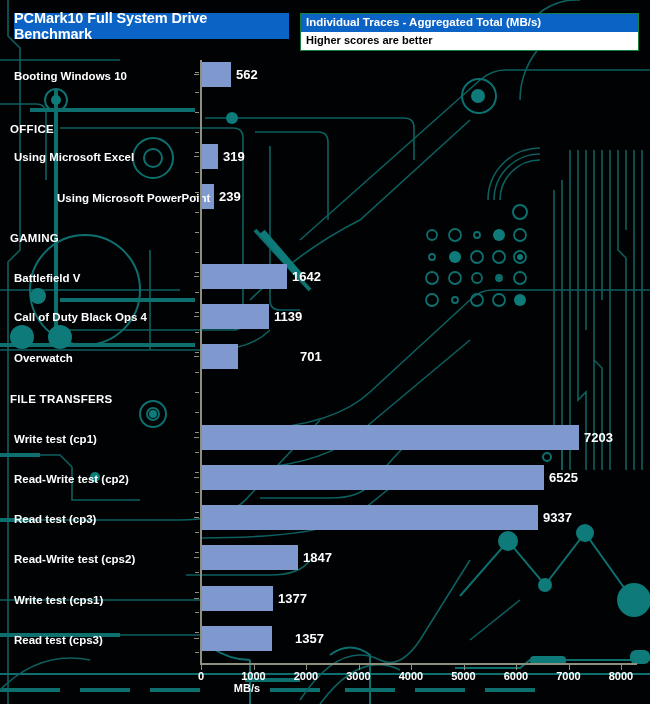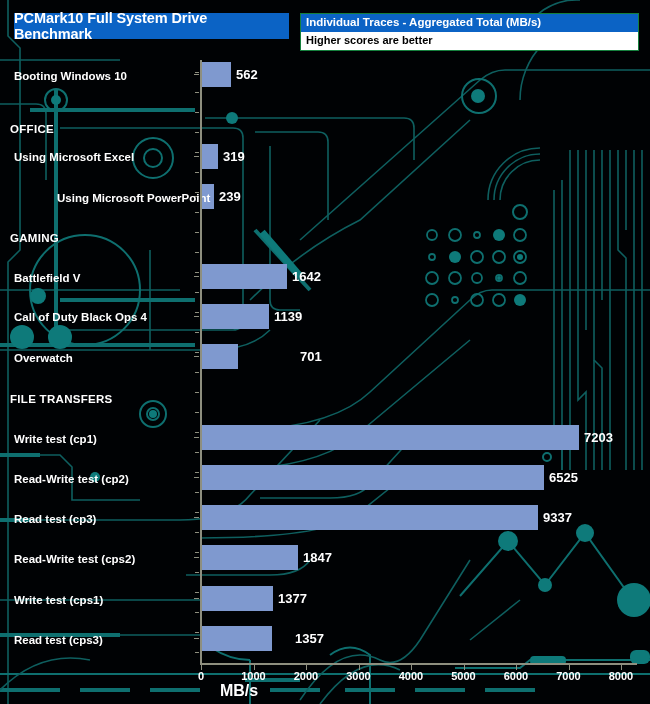--- a/index.html
+++ b/index.html
@@ -49,22 +49,22 @@
     position:absolute;left:200px;top:663px;width:437px;height:2px;
     background:#8e8f7f;z-index:5;
   }
   .tick-v{position:absolute;left:194px;width:5px;height:1px;background:#8e8f7f;z-index:5;}
   .tick-h{position:absolute;top:665px;width:1px;height:5px;background:#8e8f7f;z-index:5;}
   .xtlabel{
     position:absolute;top:670px;color:#ffffff;font-size:11px;font-weight:bold;
     text-align:center;width:60px;z-index:6;
   }
   .xaxis-title{
-    position:absolute;top:682px;left:0;width:518px;text-align:center;
-    color:#ffffff;font-size:16px;font-weight:bold;z-index:6;
+    position:absolute;top:682px;left:8px;width:518px;text-align:center;
+    color:#ffffff;font-size:11px;font-weight:bold;z-index:6;
   }
   .xaxis-title span{margin-left:-40px;display:inline-block;}
 
   .cat-label{
     position:absolute;color:#ffffff;font-size:11.5px;font-weight:bold;
     white-space:nowrap;z-index:6;
   }
   .cat-label.section{left:10px;letter-spacing:0.3px;}
   .cat-label.item{left:14px;}
 

